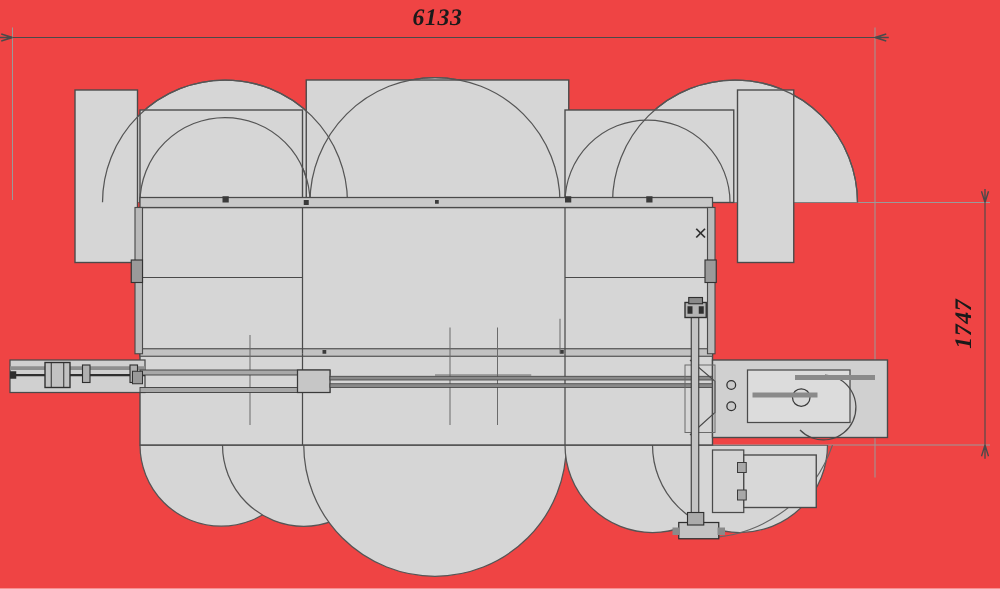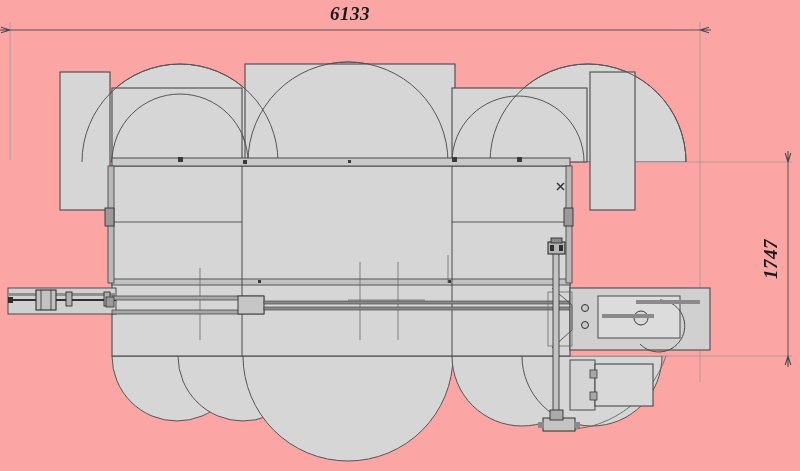--- a/index.html
+++ b/index.html
@@ -1,18 +1,18 @@
 <!DOCTYPE html>
 <html><head>
 <meta charset="utf-8">
 <style>
   html,body{margin:0;padding:0;background:#ffffff;}
   body{width:800px;height:471px;overflow:hidden;
        font-family:"Liberation Sans",sans-serif;}
-  #stage{position:relative;width:800px;height:471px;background:#fca5a5;}
+  #stage{position:relative;width:800px;height:471px;background:#ef4444;}
   svg{display:block;}
   .dimtext{
     font-family:"Liberation Serif",serif;
     font-style:italic;
     font-weight:700;
     font-size:19px;
     fill:#1a1a1a;
     letter-spacing:0.5px;
   }
 </style>

